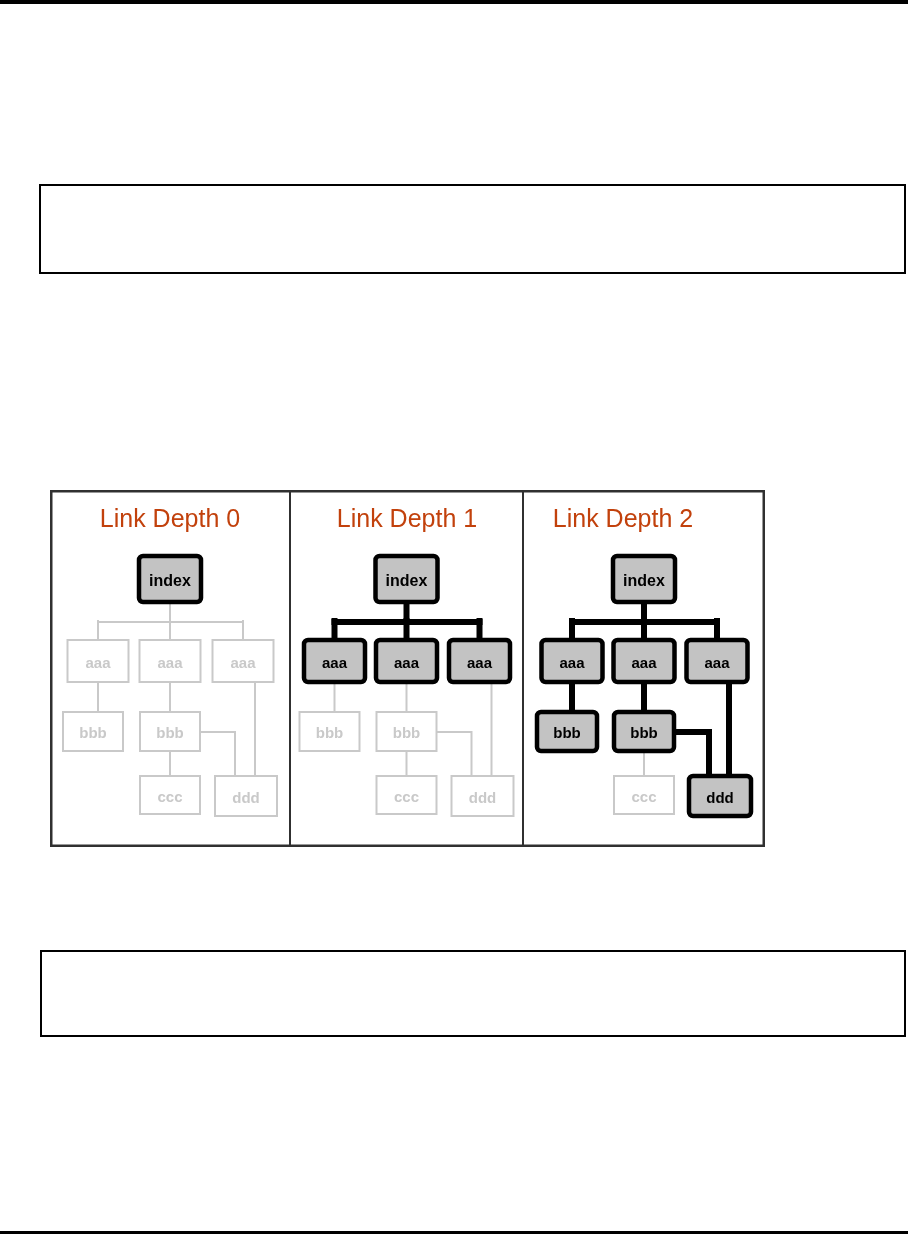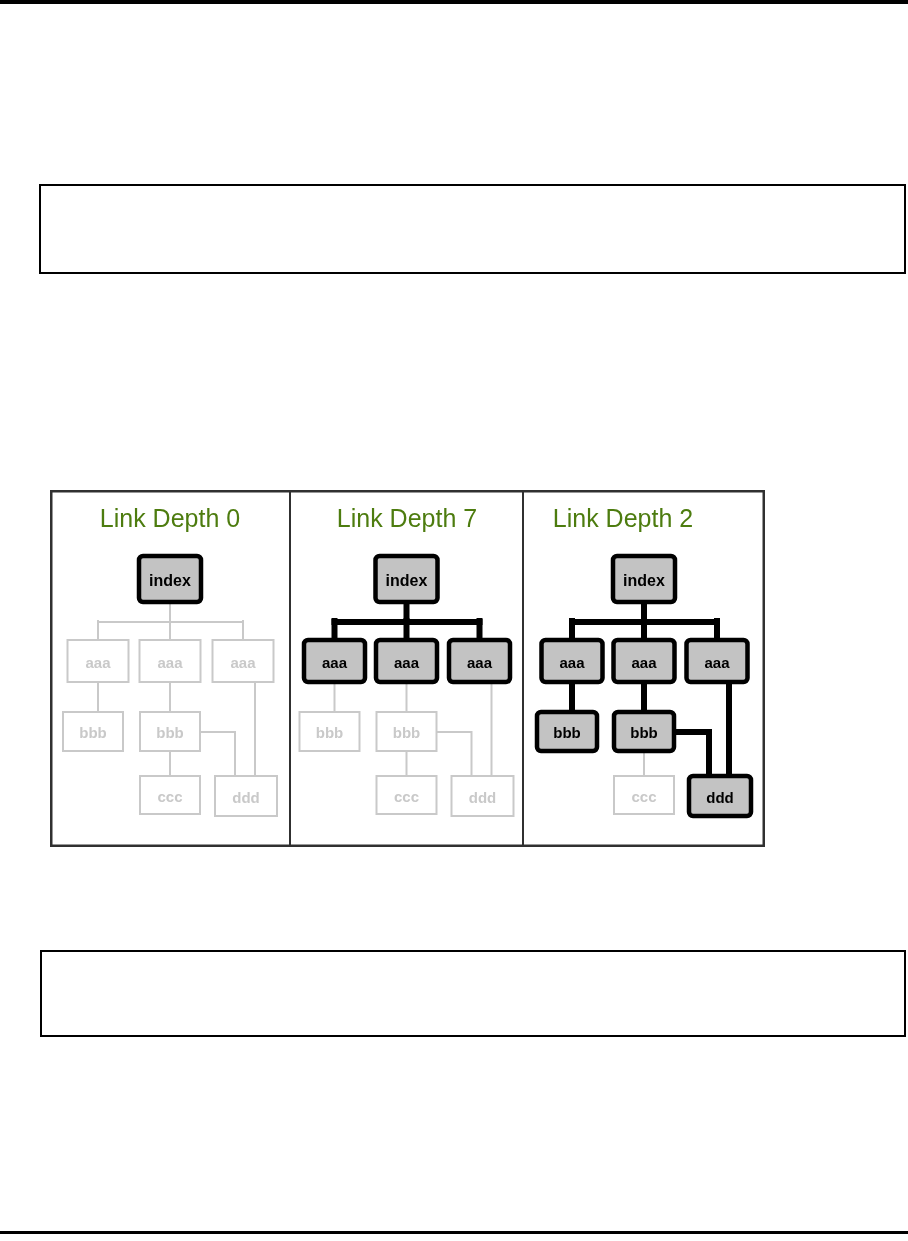--- a/index.html
+++ b/index.html
@@ -10,21 +10,21 @@
   .rule{position:absolute;left:0;width:908px;background:#000;}
   .rule-top{top:0;height:4px;}
   .rule-bottom{top:1231px;height:3px;}
   .callout{position:absolute;background:#fff;border:2px solid #000;}
   .callout-1{left:39px;top:184px;width:863px;height:86px;}
   .callout-2{left:40px;top:950px;width:862px;height:83px;}
   .diagram{position:absolute;left:50px;top:490px;width:715px;height:357px;}
   .diagram svg{position:absolute;left:0;top:0;}
   .panel-title{
     position:absolute;top:14px;transform:translateX(-50%);
-    font-size:25px;line-height:28px;color:#4d7c0f;white-space:nowrap;
+    font-size:25px;line-height:28px;color:#c2410c;white-space:nowrap;
   }
   .pt-0{left:120px;} .pt-1{left:357px;} .pt-2{left:573px;}
 </style>
 </head>
 <body>
 
 <div>
   <div class="rule rule-top"></div>
 
   <div class="callout callout-1"></div>
@@ -107,20 +107,20 @@
         <text x="644" y="732.5" text-anchor="middle" dominant-baseline="central" font-family="&quot;Liberation Sans&quot;, sans-serif" font-size="15" font-weight="bold" fill="#000000">bbb</text>
         <rect x="614" y="776" width="60" height="38" fill="#ffffff" stroke="#c9c9c9" stroke-width="2" rx="0"></rect>
         <text x="644" y="796" text-anchor="middle" dominant-baseline="central" font-family="&quot;Liberation Sans&quot;, sans-serif" font-size="15" font-weight="bold" fill="#c9c9c9">ccc</text>
         <rect x="689" y="776" width="62" height="40" fill="#c3c3c3" stroke="#000000" stroke-width="4.5" rx="4"></rect>
         <text x="720" y="797" text-anchor="middle" dominant-baseline="central" font-family="&quot;Liberation Sans&quot;, sans-serif" font-size="15" font-weight="bold" fill="#000000">ddd</text>
         <rect x="51.25" y="491.25" width="712.5" height="354.5" fill="none" stroke="#303030" stroke-width="2.5"></rect>
         <line x1="290" y1="491" x2="290" y2="846" stroke="#303030" stroke-width="2"></line>
         <line x1="523" y1="491" x2="523" y2="846" stroke="#303030" stroke-width="2"></line>
       </svg>
     <div class="panel-title pt-0">Link Depth 0</div>
-    <div class="panel-title pt-1">Link Depth 7</div>
+    <div class="panel-title pt-1">Link Depth 1</div>
     <div class="panel-title pt-2">Link Depth 2</div>
   </div>
 
   <div class="callout callout-2"></div>
 
   <div class="rule rule-bottom"></div>
 </div>
 
 </body></html>

